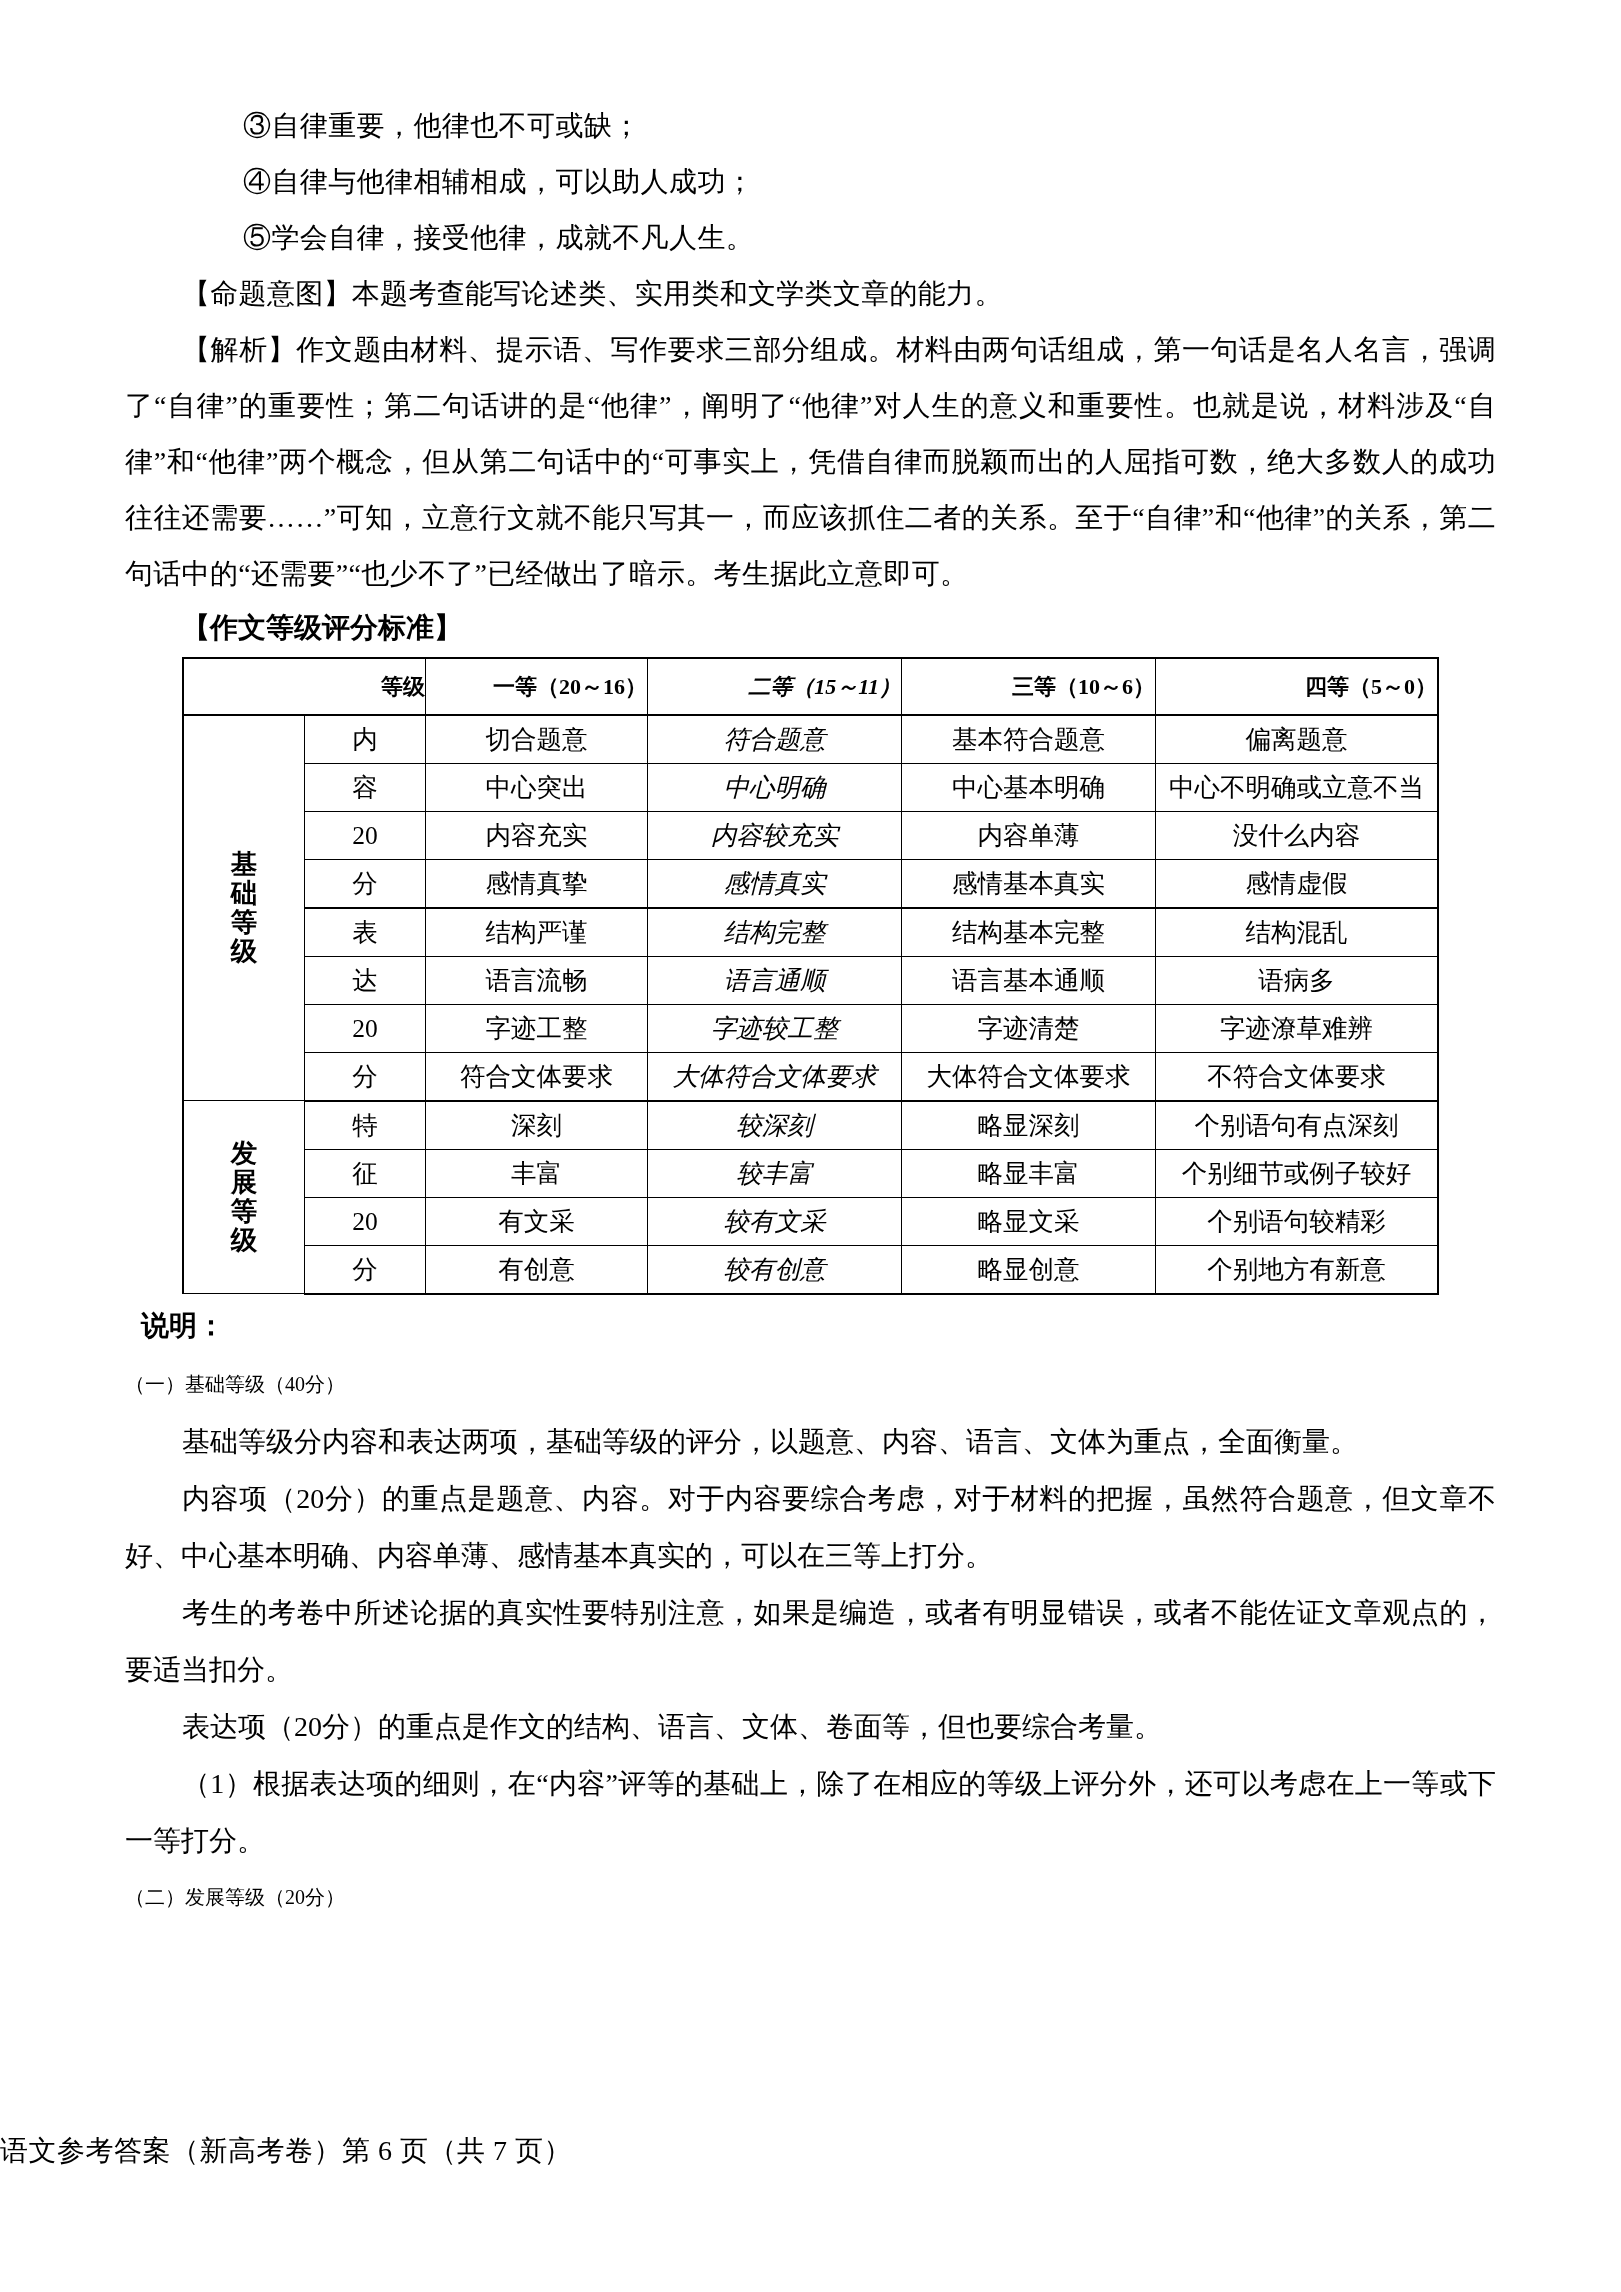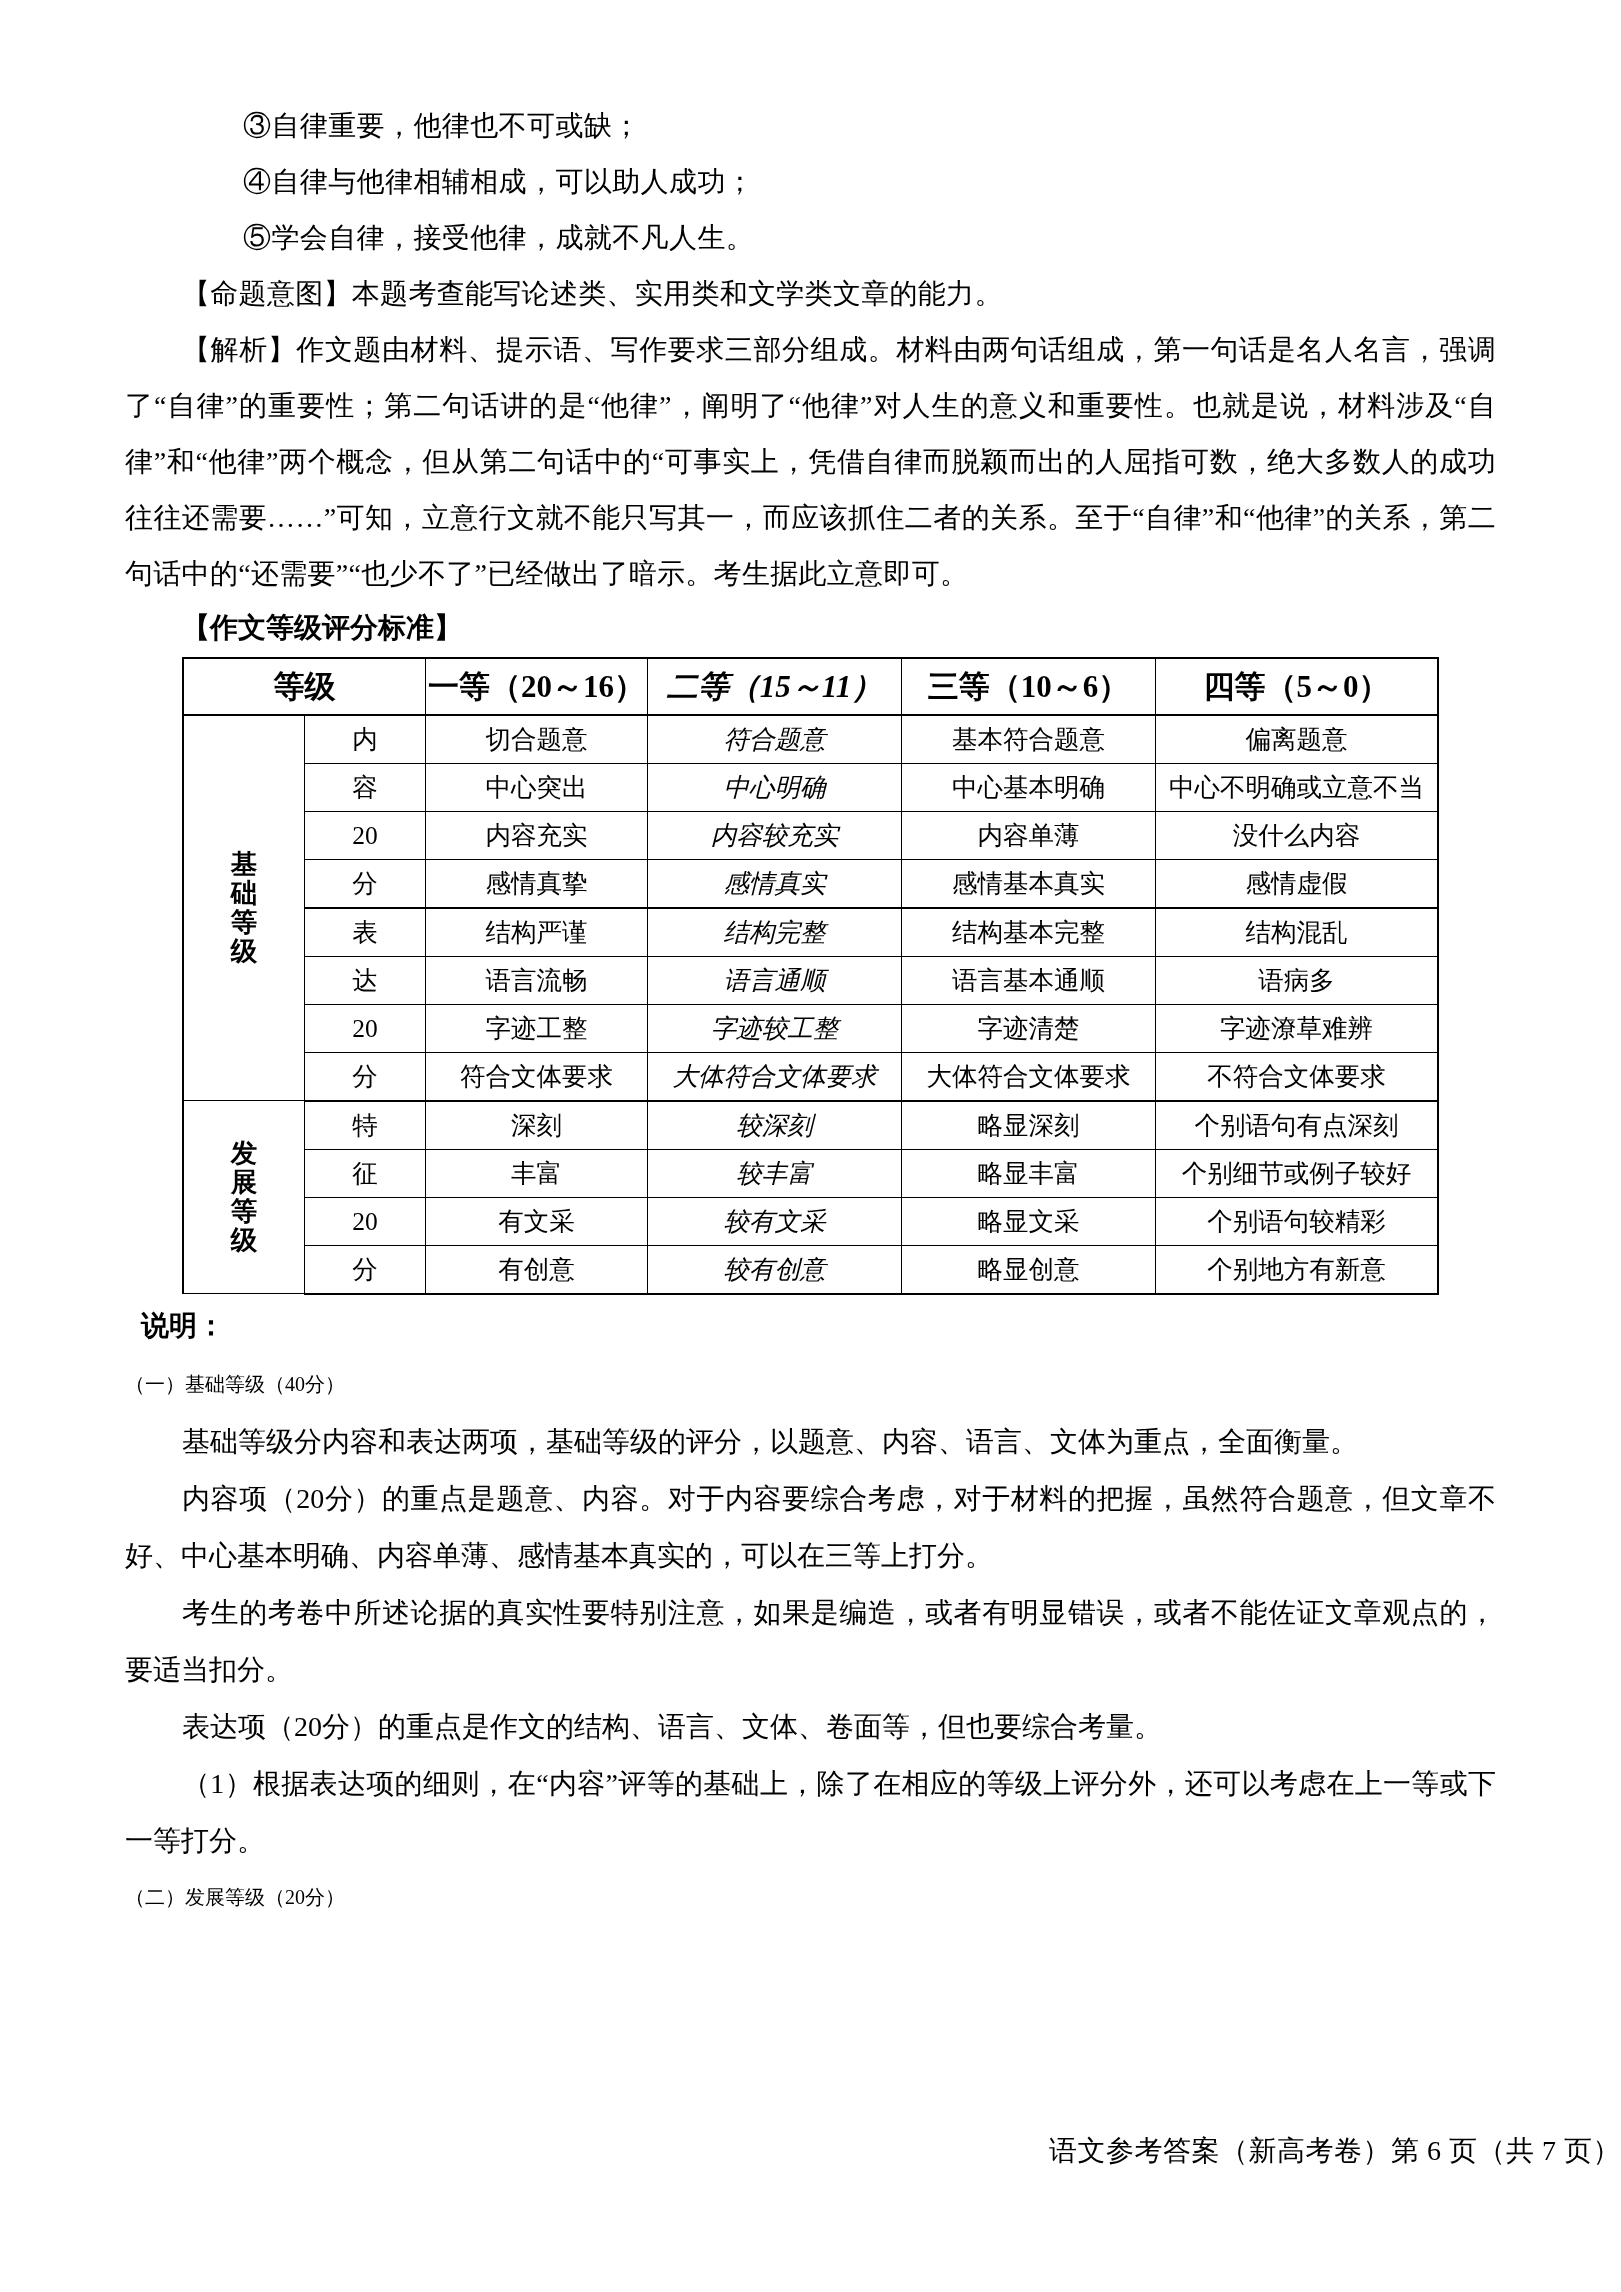--- a/index.html
+++ b/index.html
@@ -63,22 +63,23 @@
     text-align: center;
     vertical-align: middle;
     font-size: 25.5px;
     line-height: 29px;
     padding: 0;
     height: 47px;
     white-space: nowrap;
   }
   table.grade td.hdr {
     font-weight: bold;
-    font-size: 31px;
+    font-size: 22px;
     height: 55px;
+    text-align: right;
   }
   table.grade td.vlabel {
     font-weight: bold;
     font-size: 26.5px;
     width: 51px;
   }
   table.grade td.item {
     width: 51px;
     font-size: 25.5px;
   }
@@ -106,21 +107,21 @@
     font-size: 28px;
     line-height: 57px;
     text-align: justify;
     text-justify: inter-ideograph;
   }
   .footer {
     position: absolute;
     left: 0;
     top: 2132px;
     width: 1621px;
-    text-align: right;
+    text-align: left;
     font-size: 28px;
     letter-spacing: 0.5px;
   }
 </style>
 </head>
 <body>
 
 <div class="page">
 
   <div class="line indent-sub">③自律重要，他律也不可或缺；</div>

